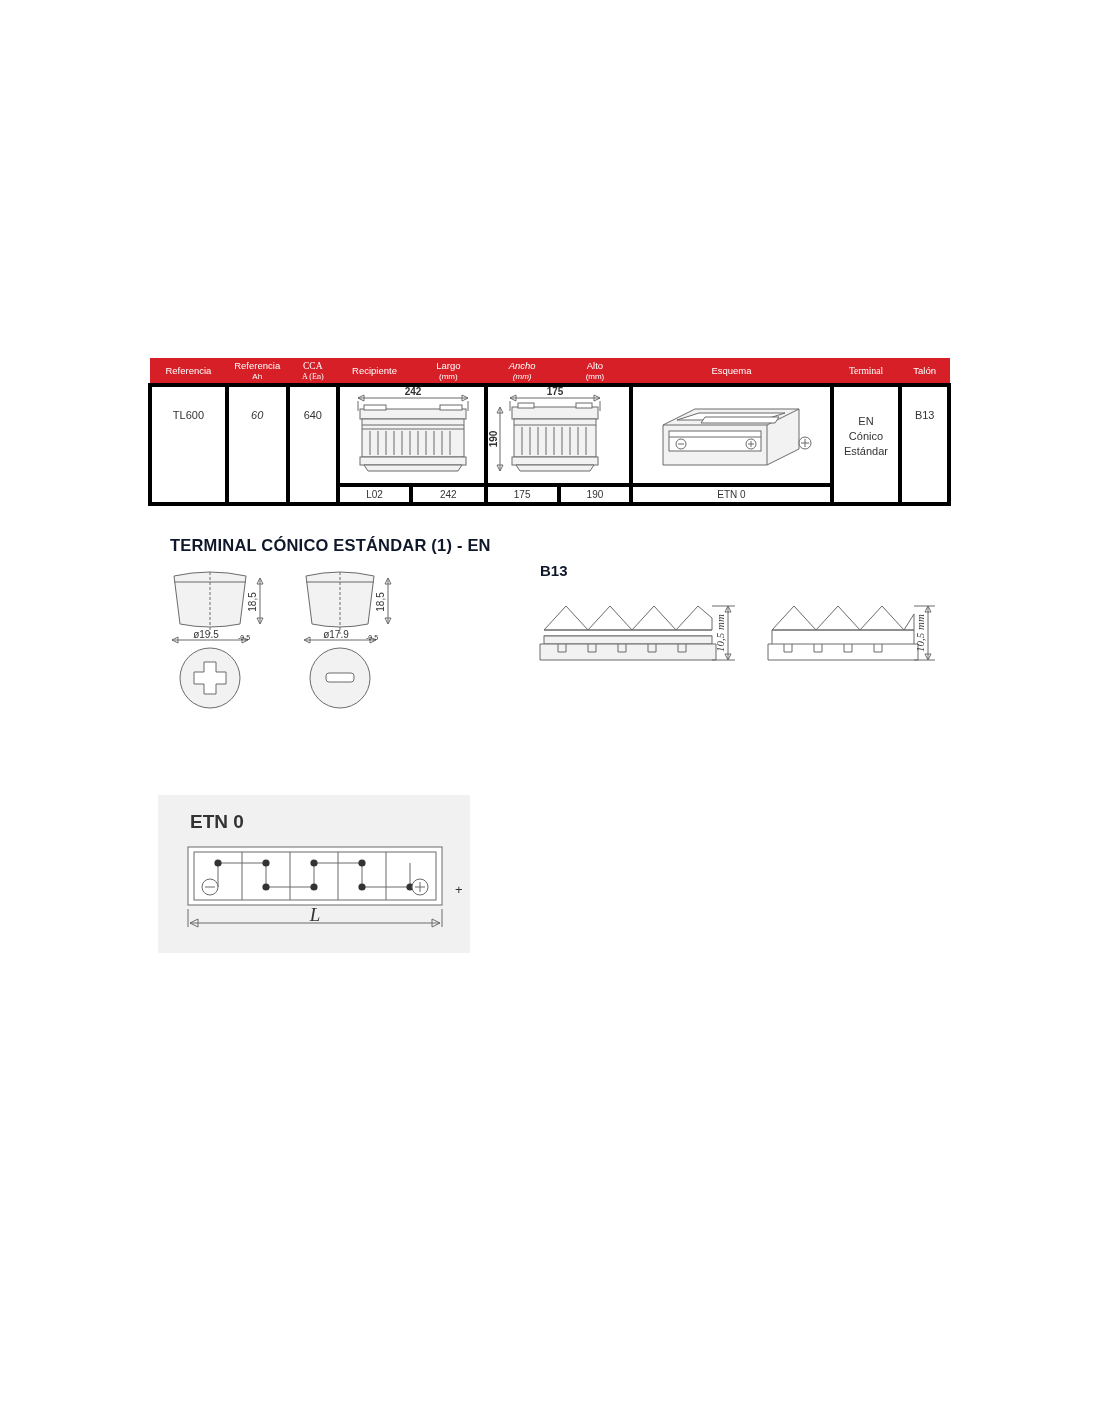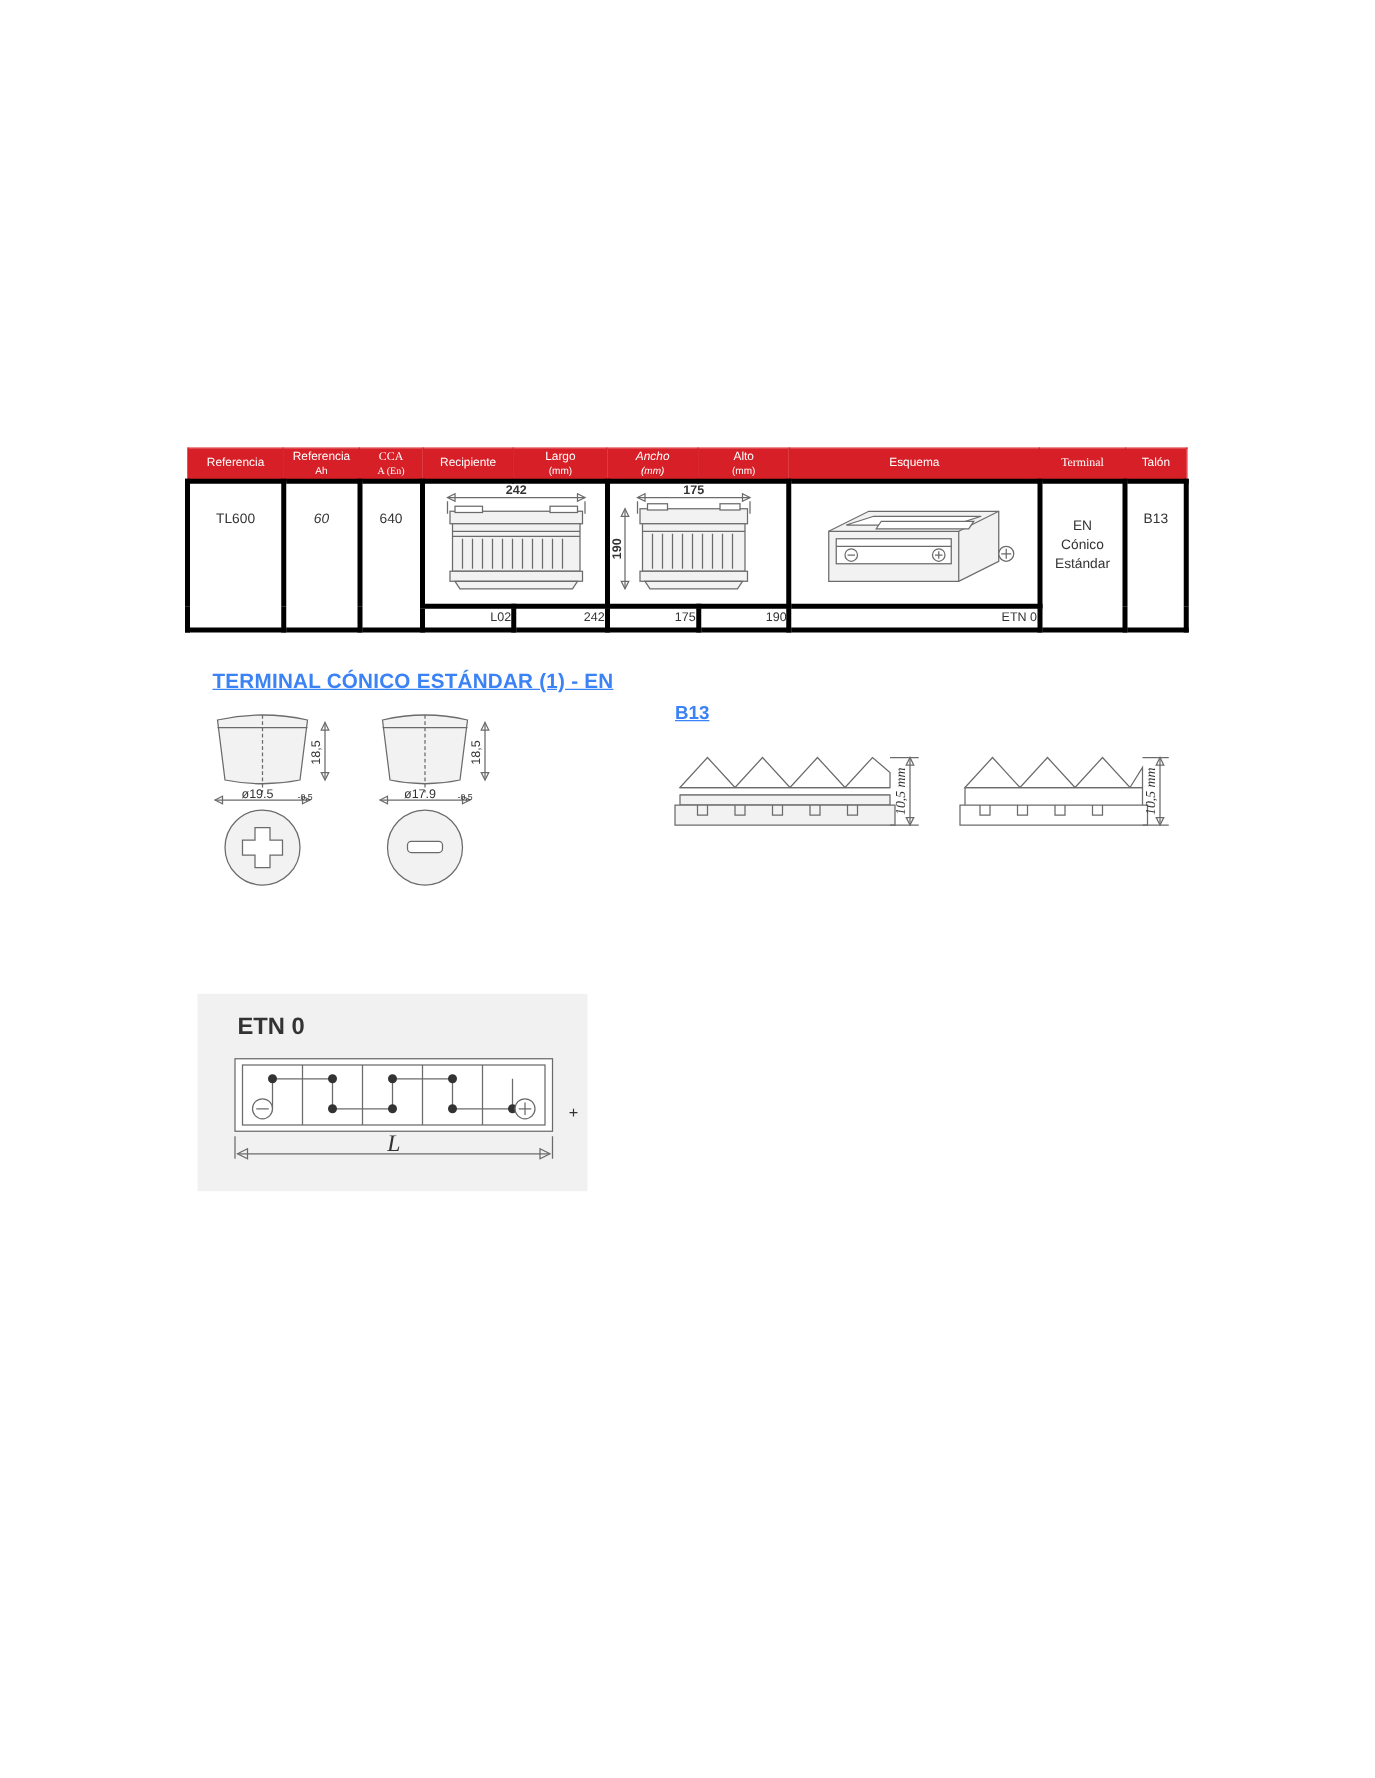--- a/index.html
+++ b/index.html
@@ -30,42 +30,41 @@
     color: #ffffff;
     border: 1px solid #d61f26;
     font-size: 9.5px;
     line-height: 1.15;
     font-weight: normal;
     height: 25px;
     padding: 2px 1px;
   }
   .spec-table thead th .sub { font-size: 8px; display: block; }
   .row-main td { height: 98px; font-size: 11px; color: #333; }
-  .row-foot td { height: 19px; font-size: 10px; color: #333; text-align: right; }
+  .row-foot td { height: 19px; font-size: 10px; color: #333; }
   .c-ref   { width: 76px; }
   .c-cap   { width: 60px; }
   .c-cca   { width: 50px; font-family: Liberation Serif, serif; }
   .c-rec   { width: 72px; }
   .c-largo { width: 74px; }
   .c-ancho { width: 72px; font-style: italic; }
   .c-alto  { width: 72px; }
   .c-esq   { width: 198px; }
   .c-term  { width: 68px; font-family: Liberation Serif, serif; }
   .c-tal   { width: 48px; }
   .cell-drawing { position: relative; padding: 0; }
   .term-cell { font-size: 10.5px; line-height: 1.35; color: #333; }
   .no-border-bottom { border-bottom: none !important; }
   .no-border-top { border-top: none !important; }
 
   
   .sec-title {
     position: absolute;
     font-weight: bold;
-    color: #3b82f6;
-    text-decoration: underline;
+    color: #0f172a;
   }
   #terminal-title { left: 170px; top: 536px; font-size: 16.5px; letter-spacing: .2px; }
   #b13-title { left: 540px; top: 562px; font-size: 15px; }
 
   
   .etn-panel {
     position: absolute;
     left: 158px; top: 795px;
     width: 312px; height: 158px;
     background: #f1f1f1;

